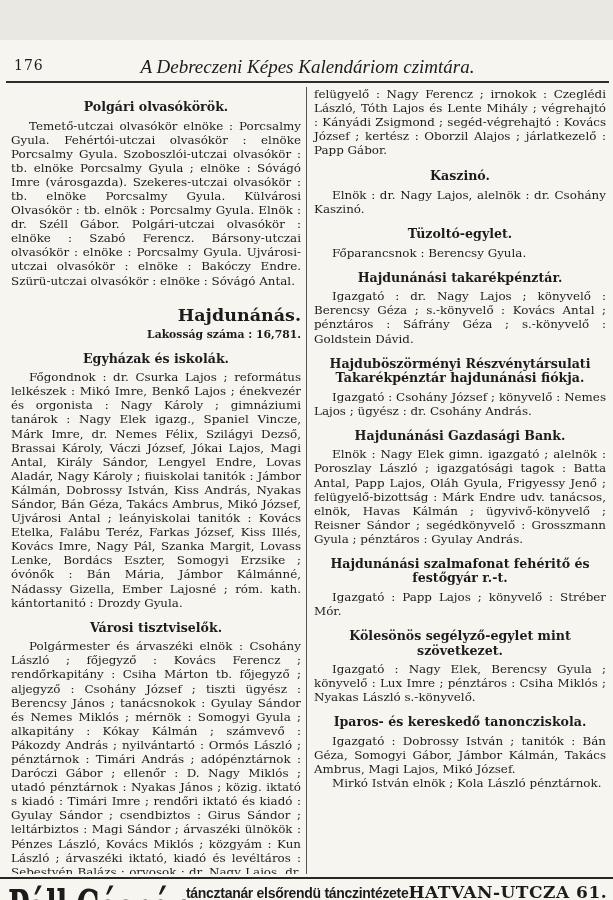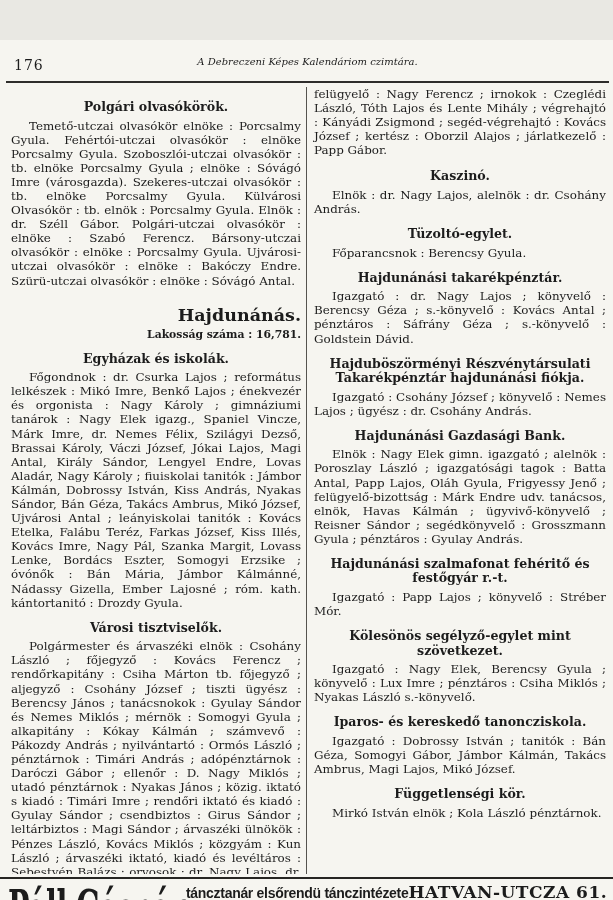--- a/index.html
+++ b/index.html
@@ -10,21 +10,21 @@
   }
   .page {
     position:relative; width:613px; height:900px; overflow:hidden;
     background:var(--paper,#f6f5f0);
     color:var(--ink,#1c1c1c);
     margin-top:40px;
   }
   
   .hdr { position:absolute; top:13px; left:10px; right:8px; height:26px; }
   .pagenum { position:absolute; left:4px; top:4px; font-size:14px; letter-spacing:1px; }
-  .running-title { display:block; text-align:center; font-style:italic; font-size:10px; padding-top:3px; }
+  .running-title { display:block; text-align:center; font-style:italic; font-size:19px; padding-top:3px;font-family:Liberation Serif, serif; }
   .head-rule { position:absolute; top:41px; left:6px; right:4px; border-top:2px solid #2e2d2b; }
   
   .columns { position:absolute; top:47px; left:9px; right:7px; height:787px; overflow:hidden; }
   .col-left  { position:absolute; left:2px;  top:0; width:290px; }
   .col-right { position:absolute; left:305px; top:0; width:292px; }
   .v-divider { position:absolute; left:297px; top:0; width:1px; height:787px; background:#55534f; }
   p.body {
     margin:0; font-size:11.9px; line-height:14.1px;
     text-align:justify; text-indent:18px;
   }
@@ -77,21 +77,21 @@
       <p class="body">Főgondnok : dr. Csurka Lajos ; református lelkészek : Mikó Imre, Benkő Lajos ; énekvezér és orgonista : Nagy Károly ; gimnáziumi tanárok : Nagy Elek igazg., Spaniel Vincze, Márk Imre, dr. Nemes Félix, Szilágyi Dezső, Brassai Károly, Váczi József, Jókai Lajos, Magi Antal, Király Sándor, Lengyel Endre, Lovas Aladár, Nagy Károly ; fiuiskolai tanitók : Jámbor Kálmán, Dobrossy István, Kiss András, Nyakas Sándor, Bán Géza, Takács Ambrus, Mikó József, Ujvárosi Antal ; leányiskolai tanitók : Kovács Etelka, Falábu Teréz, Farkas József, Kiss Illés, Kovács Imre, Nagy Pál, Szanka Margit, Lovass Lenke, Bordács Eszter, Somogyi Erzsike ; óvónők : Bán Mária, Jámbor Kálmánné, Nádassy Gizella, Ember Lajosné ; róm. kath. kántortanitó : Drozdy Gyula.</p>
 
       <h3 class="sec">Városi tisztviselők.</h3>
       <p class="body">Polgármester és árvaszéki elnök : Csohány László ; főjegyző : Kovács Ferencz ; rendőrkapitány : Csiha Márton tb. főjegyző ; aljegyző : Csohány József ; tiszti ügyész : Berencsy János ; tanácsnokok : Gyulay Sándor és Nemes Miklós ; mérnök : Somogyi Gyula ; alkapitány : Kókay Kálmán ; számvevő : Pákozdy András ; nyilvántartó : Ormós László ; pénztárnok : Timári András ; adópénztárnok : Daróczi Gábor ; ellenőr : D. Nagy Miklós ; utadó pénztárnok : Nyakas János ; közig. iktató s kiadó : Timári Imre ; rendőri iktató és kiadó : Gyulay Sándor ; csendbiztos : Girus Sándor ; leltárbiztos : Magi Sándor ; árvaszéki ülnökök : Pénzes László, Kovács Miklós ; közgyám : Kun László ; árvaszéki iktató, kiadó és levéltáros : Sebestyén Balázs ; orvosok : dr. Nagy Lajos, dr. Khoór Dezső, dr. Varga Sándor, dr. Ujvárossy Sándor ; anyakönyvvezető : Csohány László, helyettese : Hegedüs Géza ; legelő-</p>
     </div>
 
     <div class="col-right">
       <p class="body cont">felügyelő : Nagy Ferencz ; irnokok : Czeglédi László, Tóth Lajos és Lente Mihály ; végrehajtó : Kányádi Zsigmond ; segéd-végrehajtó : Kovács József ; kertész : Oborzil Alajos ; járlatkezelő : Papp Gábor.</p>
 
       <h3 class="sec">Kaszinó.</h3>
-      <p class="body">Elnök : dr. Nagy Lajos, alelnök : dr. Csohány András.</p>
+      <p class="body">Elnök : dr. Nagy Lajos, alelnök : dr. Csohány Kaszinó.</p>
 
       <h3 class="sec">Tüzoltó-egylet.</h3>
       <p class="body">Főparancsnok : Berencsy Gyula.</p>
 
       <h3 class="sec">Hajdunánási takarékpénztár.</h3>
       <p class="body">Igazgató : dr. Nagy Lajos ; könyvelő : Berencsy Géza ; s.-könyvelő : Kovács Antal ; pénztáros : Sáfrány Géza ; s.-könyvelő : Goldstein Dávid.</p>
 
       <h3 class="sec">Hajduböszörményi Részvénytársulati Takarékpénztár hajdunánási fiókja.</h3>
       <p class="body">Igazgató : Csohány József ; könyvelő : Nemes Lajos ; ügyész : dr. Csohány András.</p>
 
@@ -101,21 +101,20 @@
       <h3 class="sec">Hajdunánási szalmafonat fehéritő és festőgyár r.-t.</h3>
       <p class="body">Igazgató : Papp Lajos ; könyvelő : Stréber Mór.</p>
 
 
       <h3 class="sec">Kölesönös segélyző-egylet mint szövetkezet.</h3>
       <p class="body">Igazgató : Nagy Elek, Berencsy Gyula ; könyvelő : Lux Imre ; pénztáros : Csiha Miklós ; Nyakas László s.-könyvelő.</p>
 
       <h3 class="sec">Iparos- és kereskedő tanoncziskola.</h3>
       <p class="body">Igazgató : Dobrossy István ; tanitók : Bán Géza, Somogyi Gábor, Jámbor Kálmán, Takács Ambrus, Magi Lajos, Mikó József.</p>
 
-      <h3 class="sec">Függetlenségi kör.</h3>
       <p class="body">Mirkó István elnök ; Kola László pénztárnok.</p>
     </div>
   </div>
 
   <div class="ad-rule"></div>
 
   <div class="ad">
     <div class="ad-name-box">
       <span class="ad-name">Páll Gáspár</span>
     </div>

